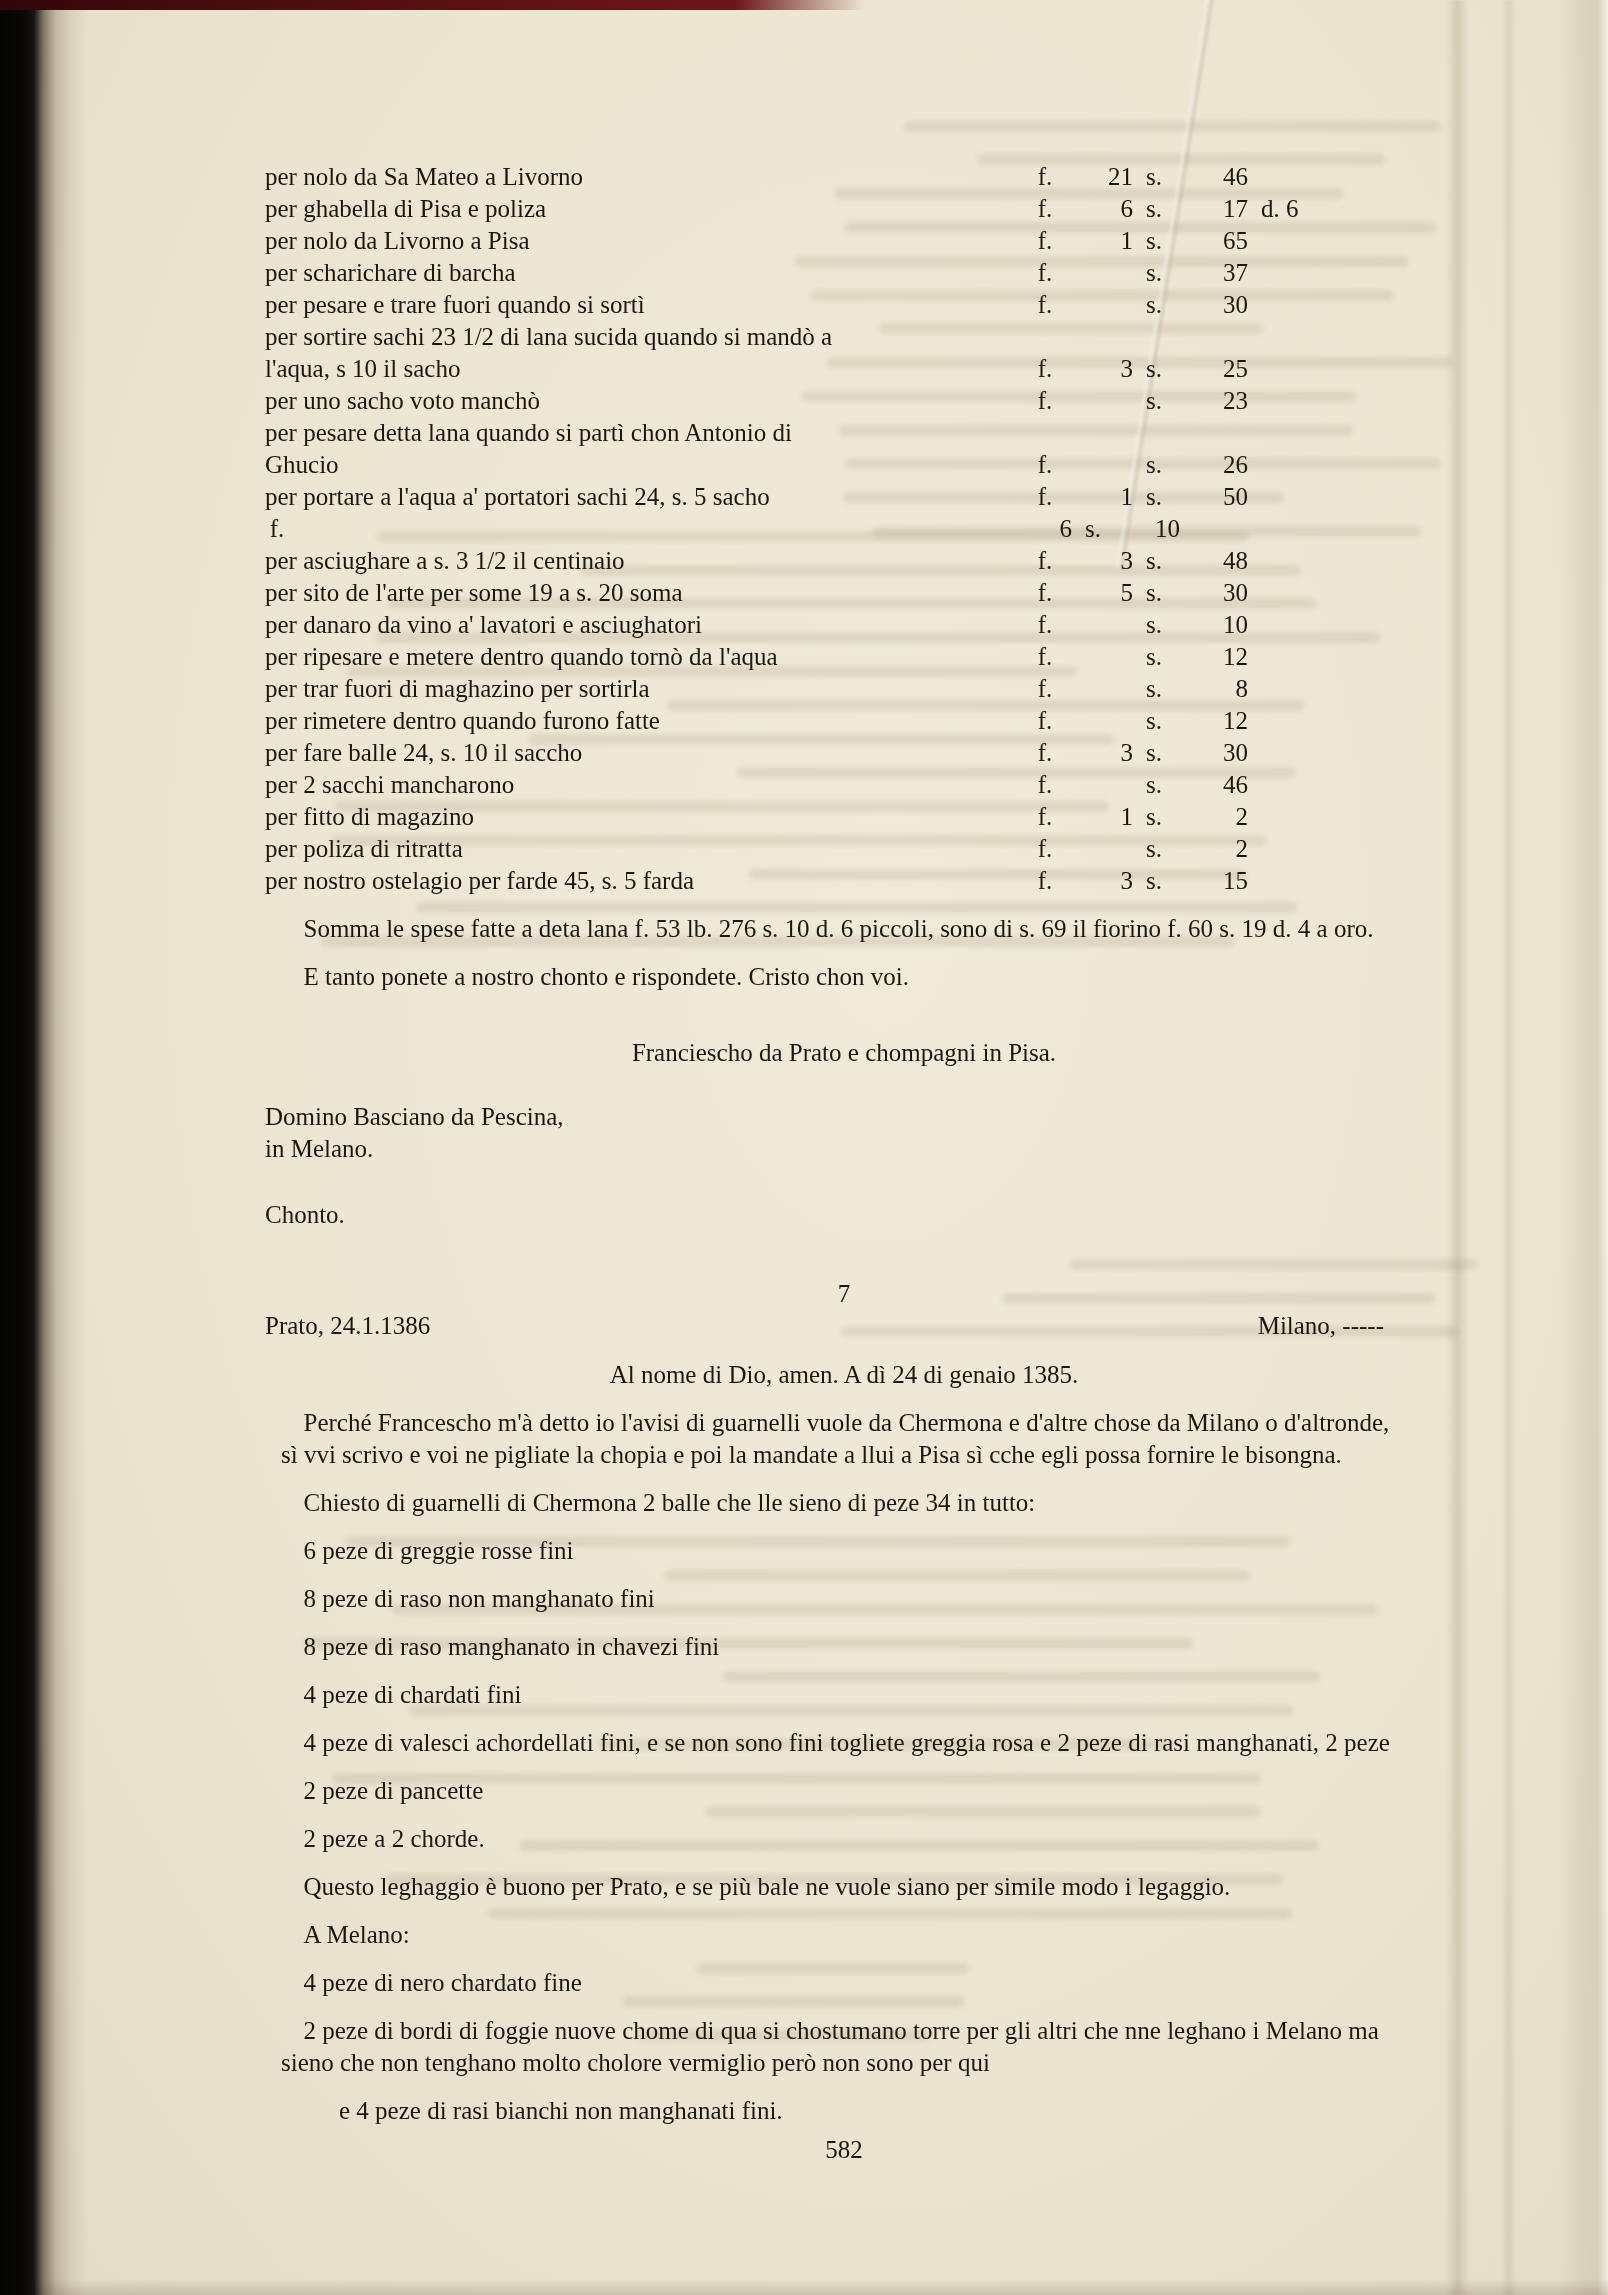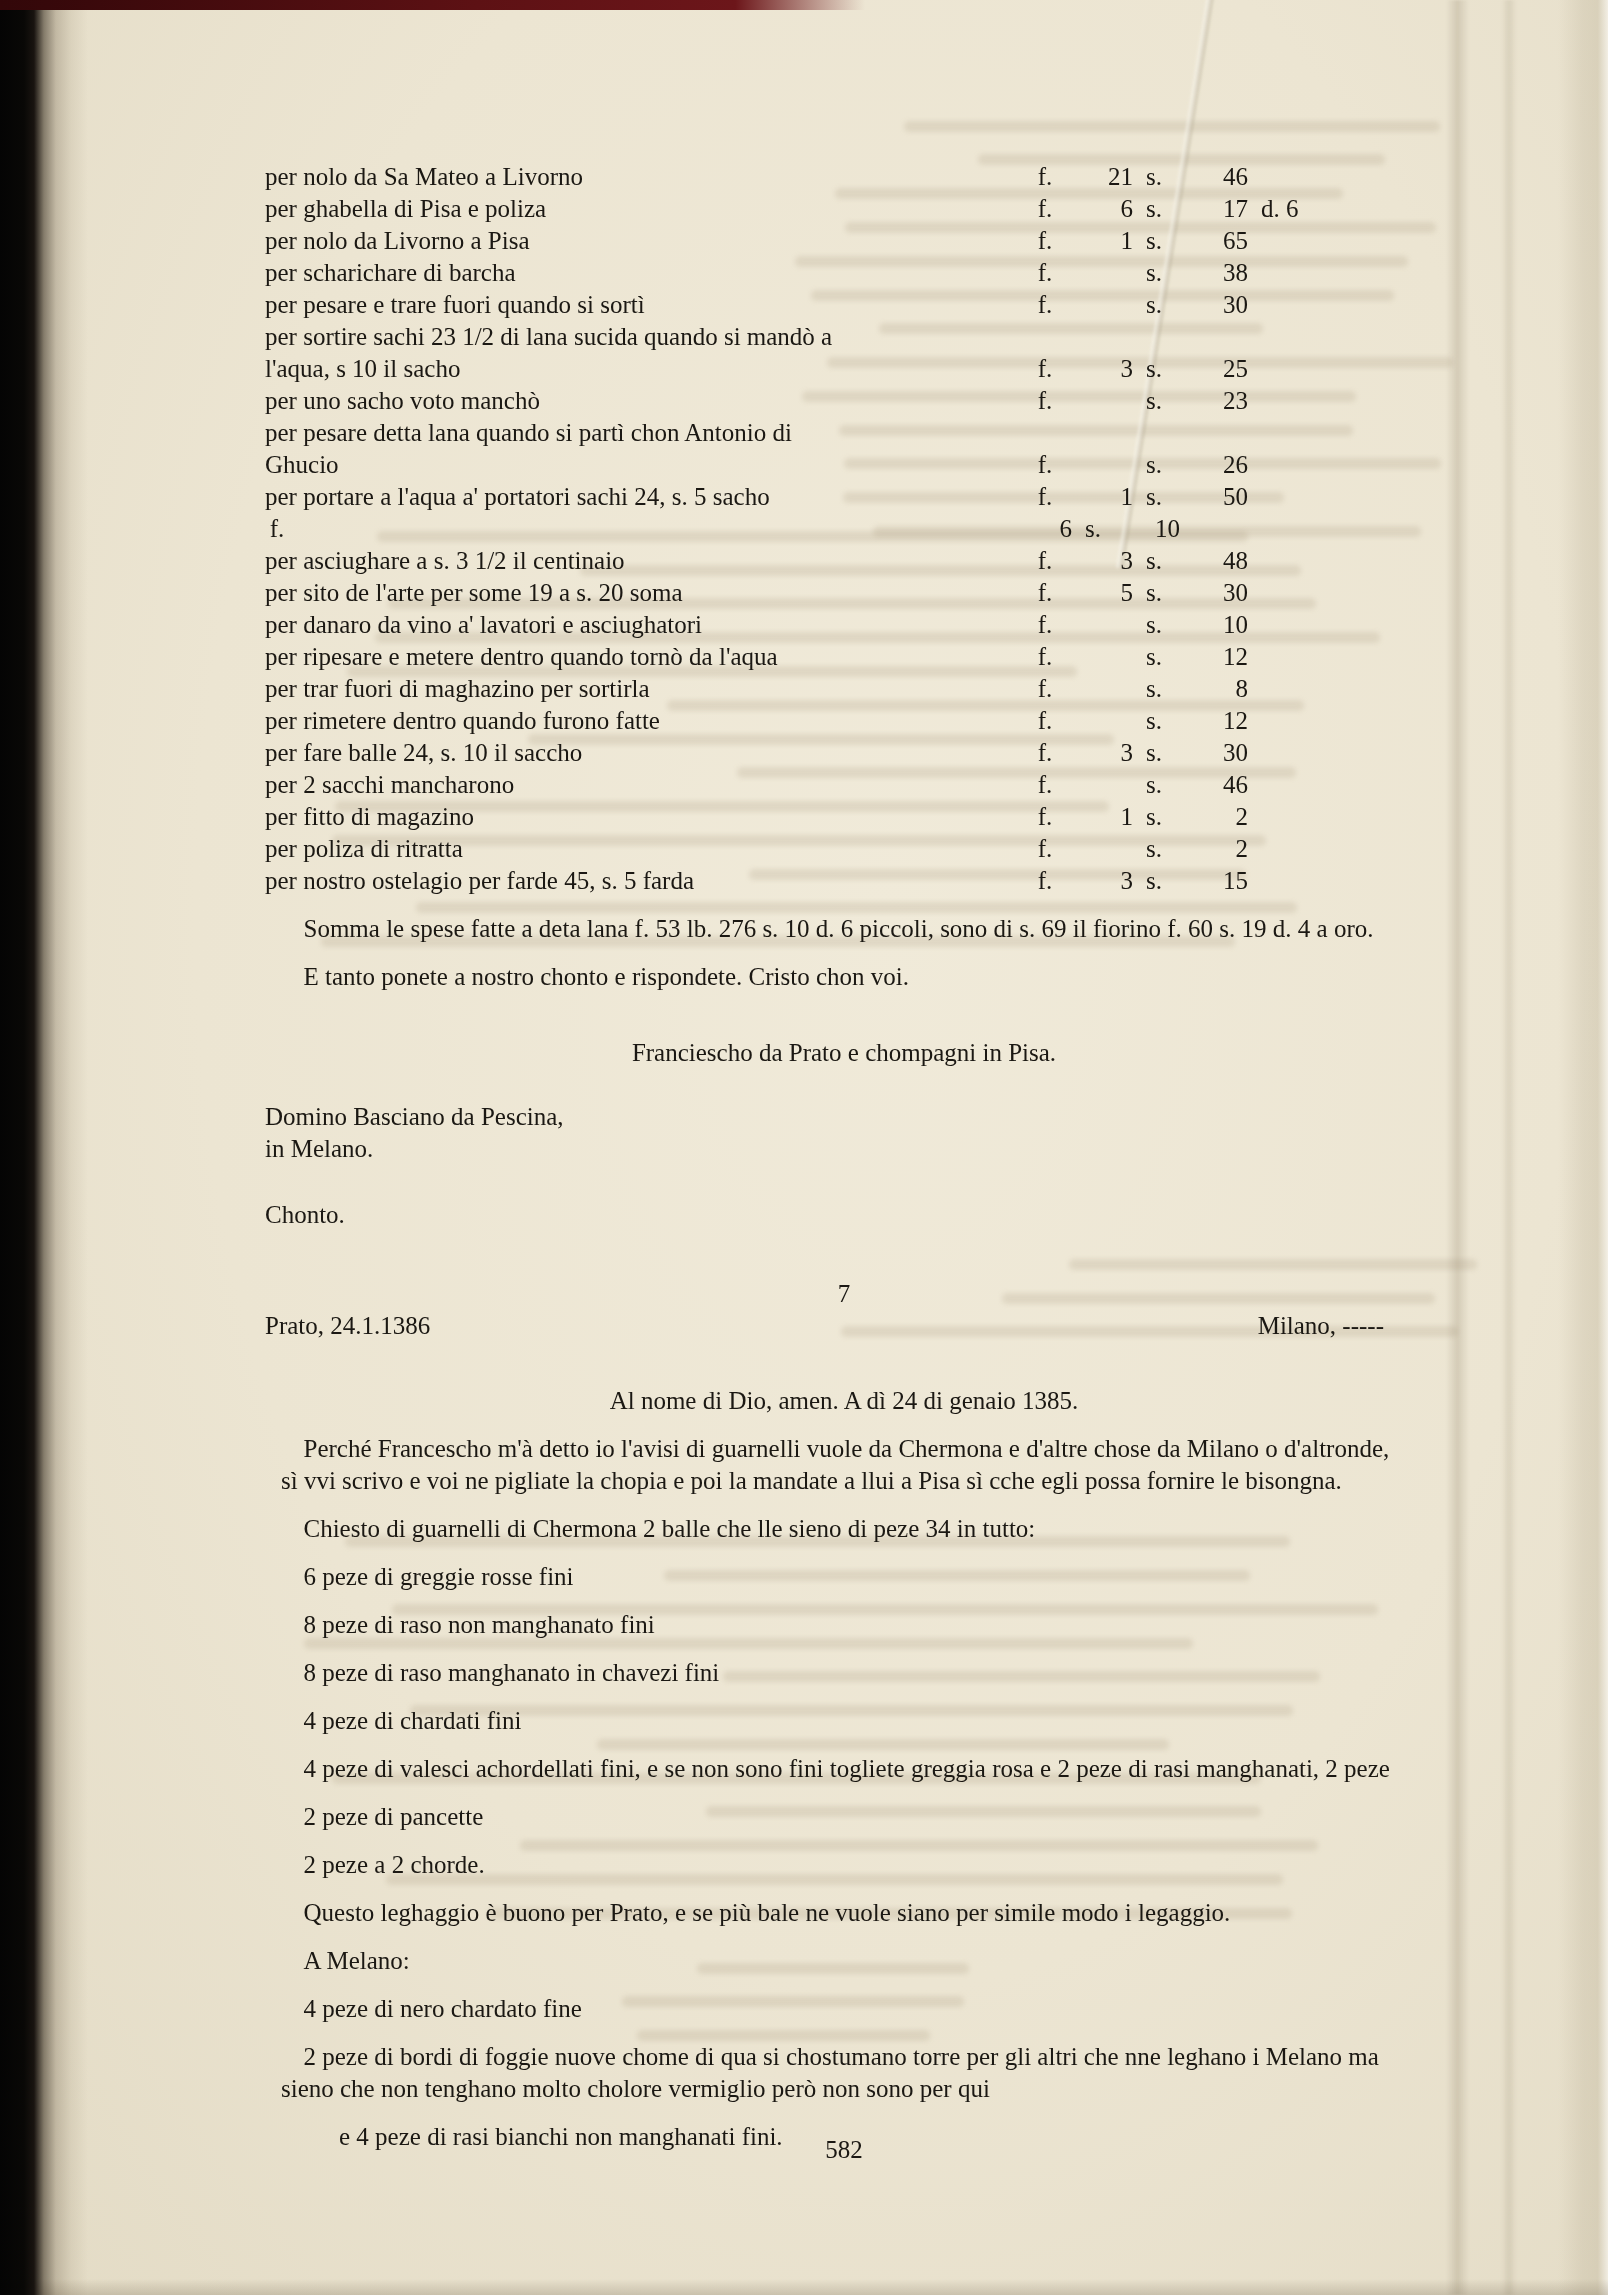--- a/index.html
+++ b/index.html
@@ -43,21 +43,21 @@
   .para{margin:16px;text-indent:22.5px;}
   .para.indent-lg{text-indent:58px;}
   .flush{margin:0;text-indent:0;}
   .center{text-align:center;}
   .sig{margin-top:44px;}
   .addr-block{margin-top:32px;}
   .chonto{margin-top:34px;}
   .sec-num{margin-top:47px;}
   .date-row{display:flex;justify-content:space-between;}
   .date-right{margin-right:39px;}
-  .salutation{margin-top:43px;}
+  .salutation{margin-top:17px;}
   .pagenum{position:absolute;left:265px;width:1158px;top:2136px;text-align:center;z-index:10;
     font-size:25px;}
 </style>
 </head>
 <body>
 
 <div class="scan">
 
   <div class="edge-top"></div>
   <div class="crease"></div>
@@ -91,21 +91,21 @@
           <div class="lg-fval">1</div>
           <div class="lg-slab">s.</div>
           <div class="lg-sval">65</div>
           <div class="lg-d"></div>
         </div>
         <div class="ledger-row">
           <div class="lg-desc">per scharichare di barcha</div>
           <div class="lg-flab">f.</div>
           <div class="lg-fval"></div>
           <div class="lg-slab">s.</div>
-          <div class="lg-sval">38</div>
+          <div class="lg-sval">37</div>
           <div class="lg-d"></div>
         </div>
         <div class="ledger-row">
           <div class="lg-desc">per pesare e trare fuori quando si sortì</div>
           <div class="lg-flab">f.</div>
           <div class="lg-fval"></div>
           <div class="lg-slab">s.</div>
           <div class="lg-sval">30</div>
           <div class="lg-d"></div>
         </div>

